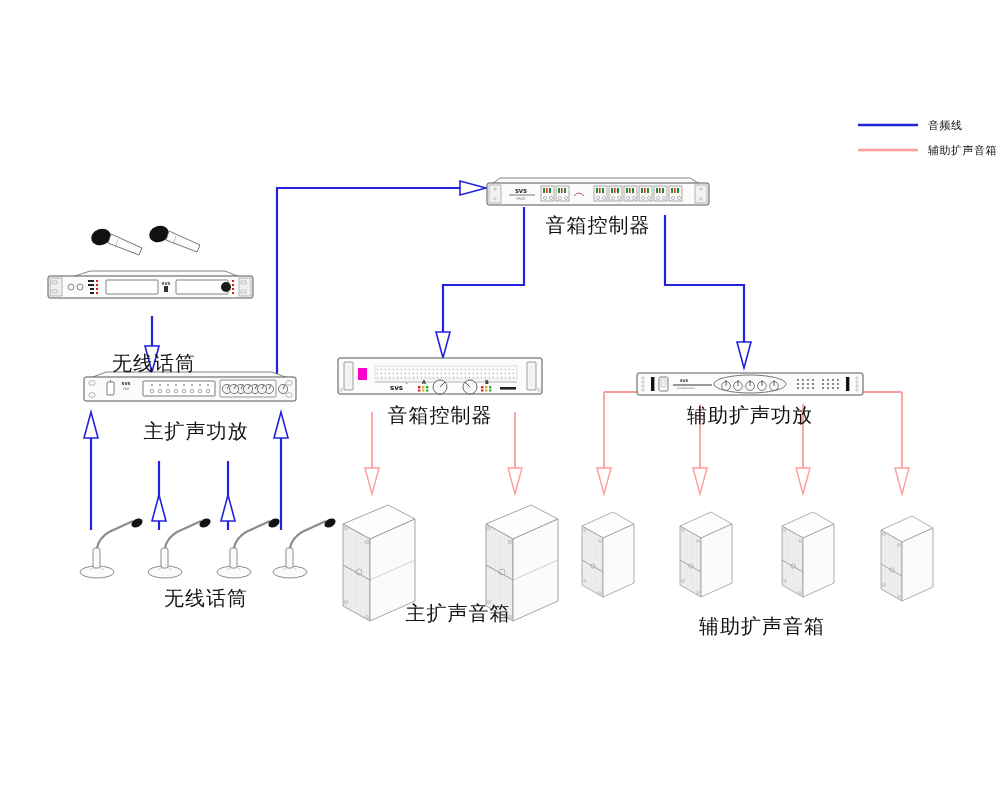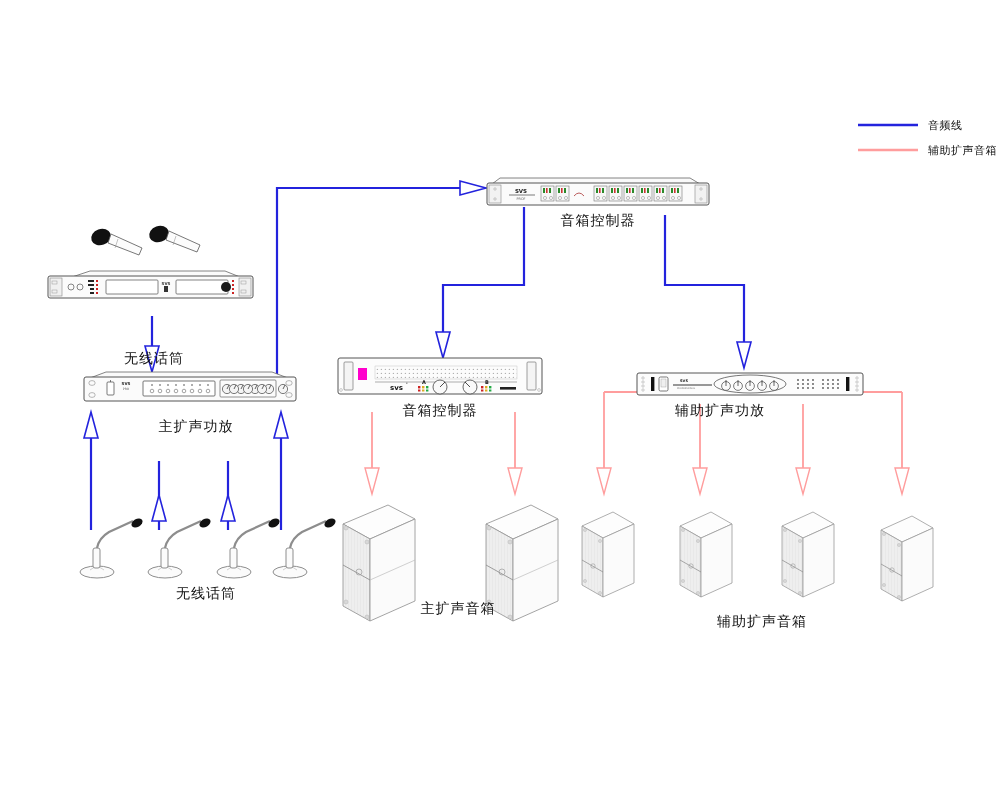--- a/index.html
+++ b/index.html
@@ -23,21 +23,21 @@
   svg#scene {
     position: absolute;
     left: 0; top: 0;
     width: 1000px;
     height: 800px;
     display: block;
   }
   .cap {
     position: absolute;
     font-family: Liberation Mono, monospace;
-    font-size: 14px;
+    font-size: 20px;
     color: #111111;
     white-space: nowrap;
     letter-spacing: 1px;
     text-align: center;
     transform: translateX(-50%);
   }
   .legend-label {
     position: absolute;
     font-family: "DejaVu Sans", "Liberation Sans", sans-serif;
     font-size: 11px;
@@ -522,21 +522,21 @@
   </svg>
 
   <div class="cap" style="left:598px; top:212px;">音箱控制器</div>
 
   <div class="cap" style="left:154px; top:304px;margin-top:46px;">无线话筒</div>
 
   <div class="cap" style="left:196px; top:418px;">主扩声功放</div>
 
   <div class="cap" style="left:440px; top:402px;">音箱控制器</div>
 
-  <div class="cap" style="left:720px; top:402px;">辅助扩声功放</div>
+  <div class="cap" style="left:750px; top:402px;">辅助扩声功放</div>
 
   <div class="cap" style="left:206px; top:585px;">无线话筒</div>
 
   <div class="cap" style="left:458px; top:600px;">主扩声音箱</div>
 
   <div class="cap" style="left:762px; top:613px;text-align:right;">辅助扩声音箱</div>
 
   <div class="legend-label" style="left:928px; top:118px;">音频线</div>
 
   <div class="legend-label" style="left:928px; top:143px;">辅助扩声音箱</div>

